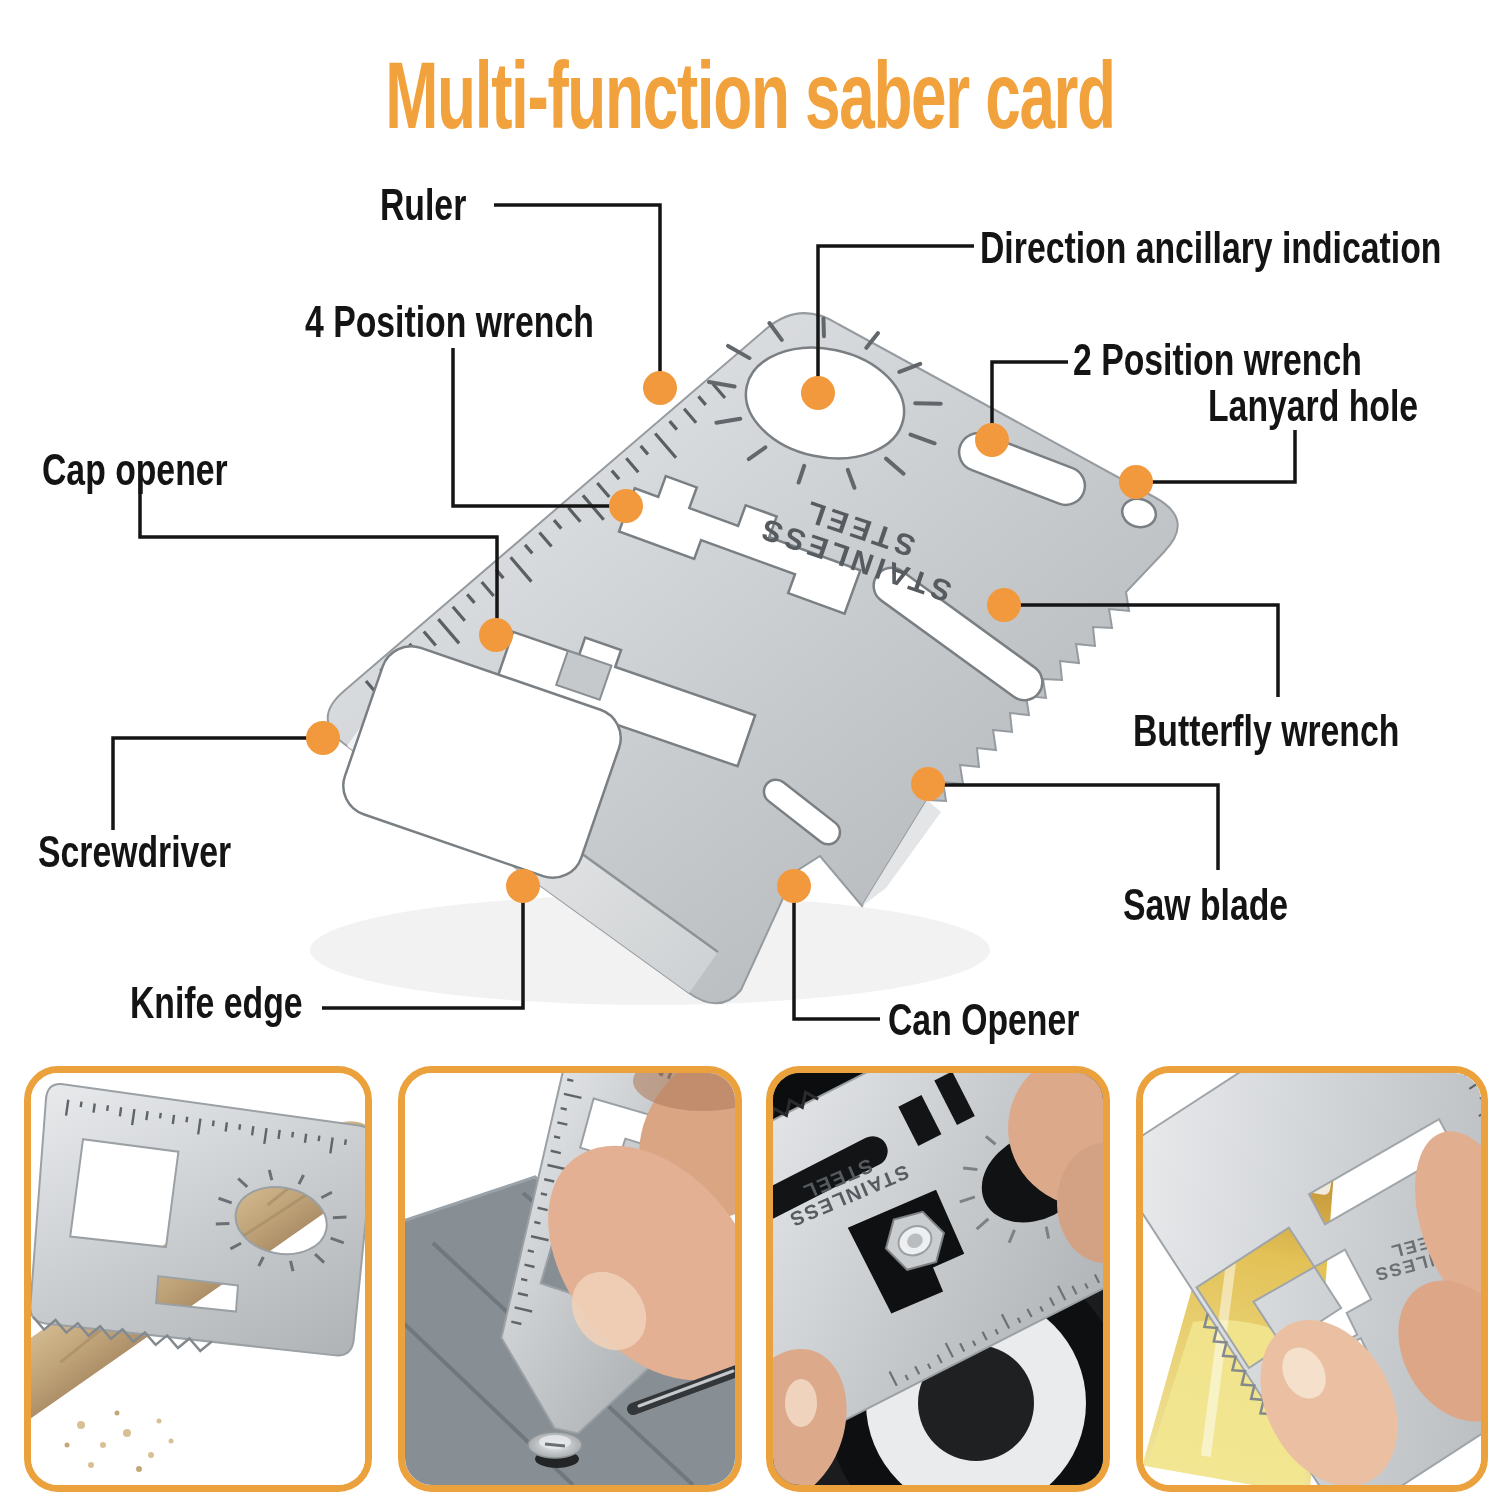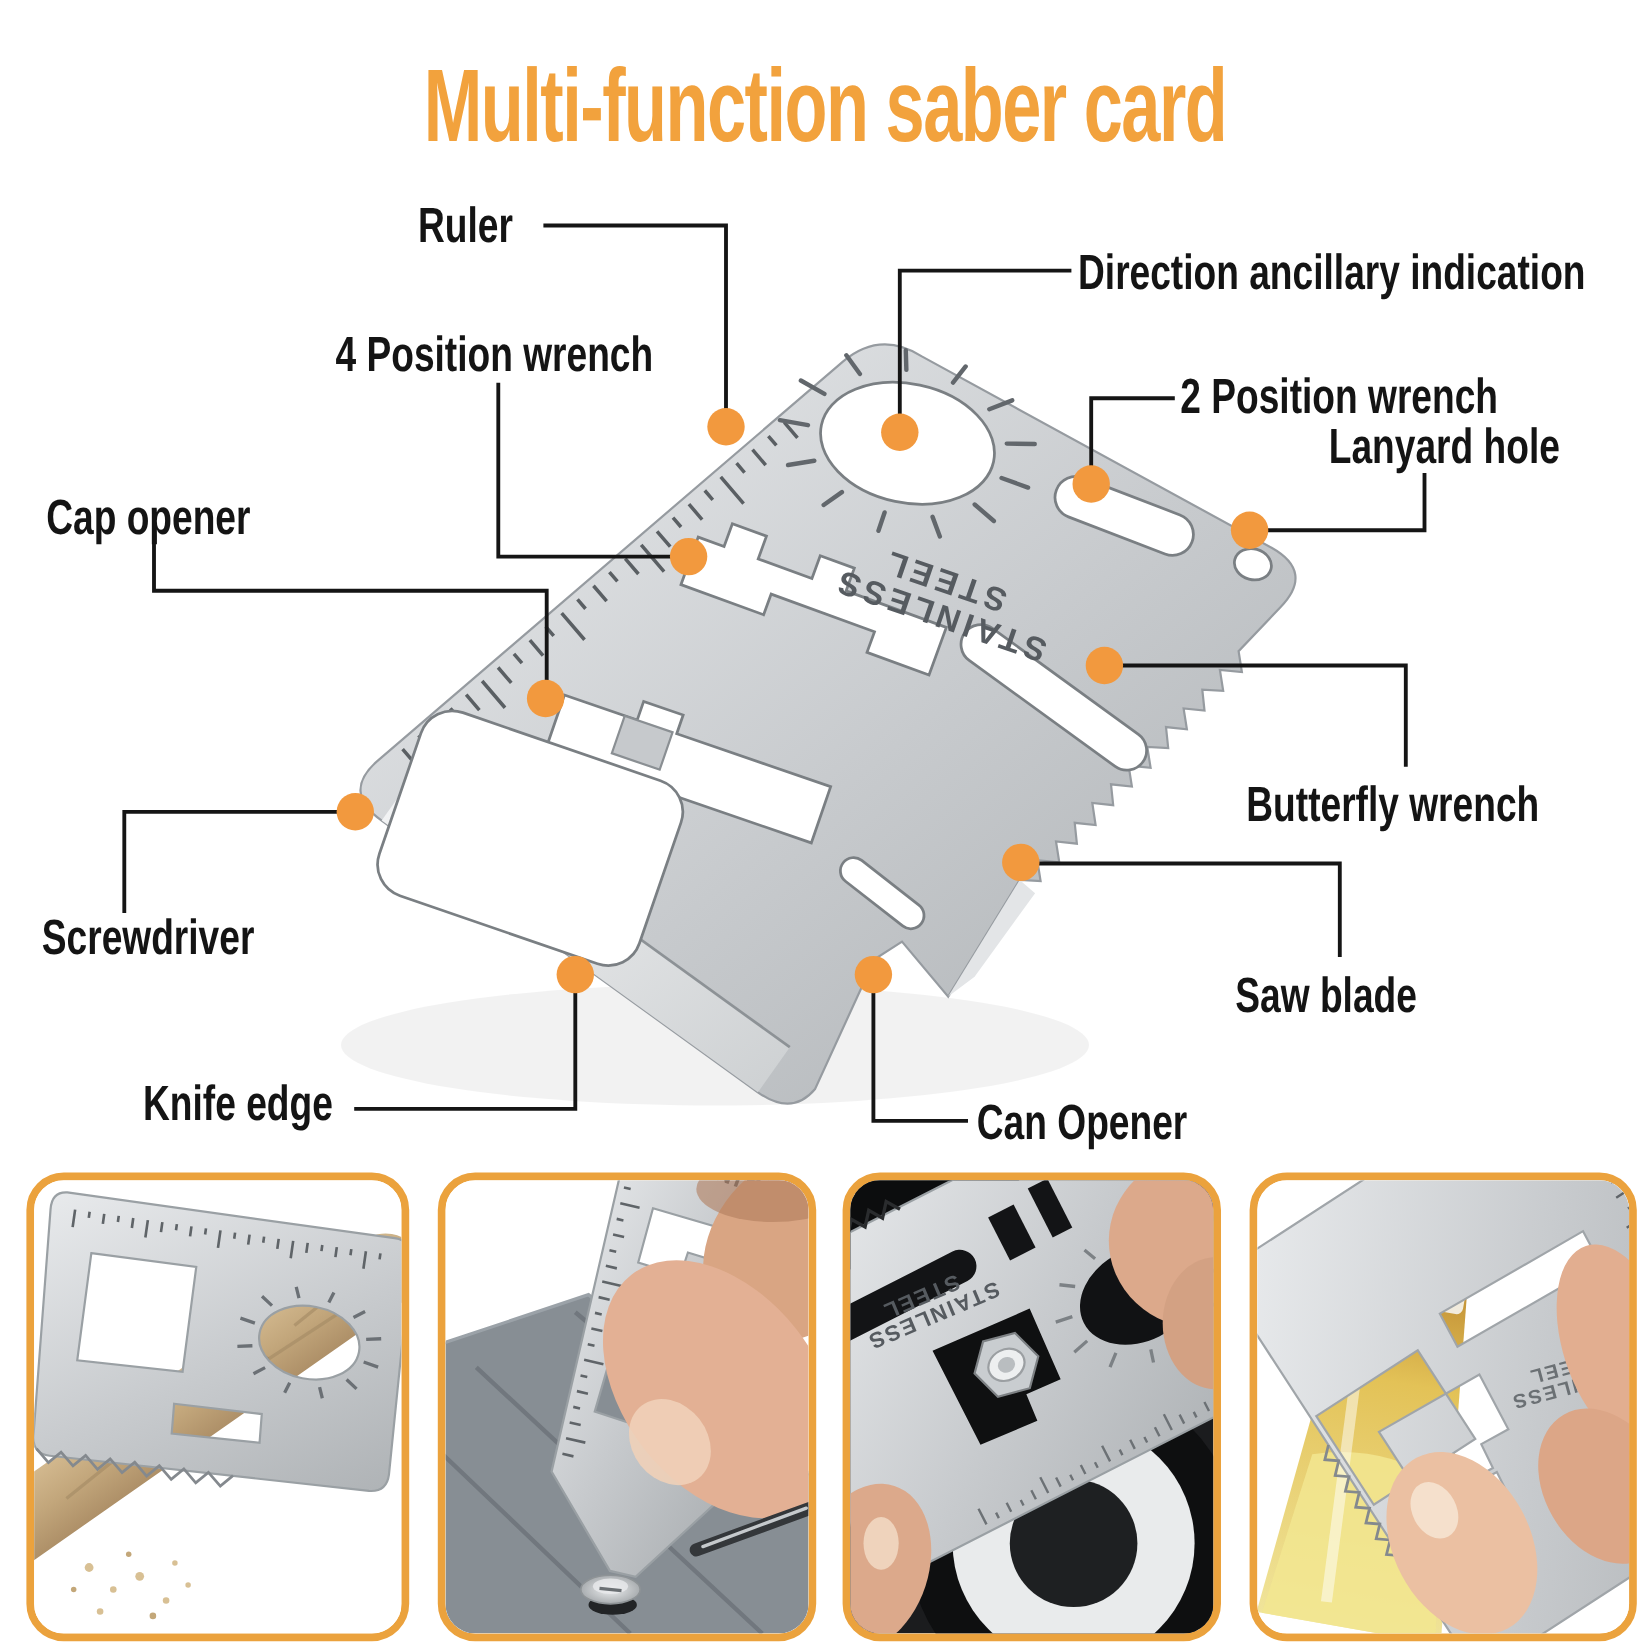--- a/index.html
+++ b/index.html
@@ -1,17 +1,17 @@
 <!DOCTYPE html>
 <html><head>
 <meta charset="utf-8">
 <style>
   html,body{margin:0;padding:0;background:#fff;}
   body{font-family:"Liberation Sans",sans-serif;}
-  .stage{position:relative;width:1500px;height:1500px;background:#fff;overflow:hidden;}
+  .stage{position:relative;width:1500px;height:1500px;background:#fff;overflow:hidden;text-decoration:underline;}
   .title{
     position:absolute;top:42px;left:0;width:100%;text-align:center;
     font-size:94px;font-weight:700;letter-spacing:-2px;color:#F2A23D;
     transform:scaleX(.68);transform-origin:50% 50%;white-space:nowrap;
   }
   .label{
     position:absolute;font-size:45px;font-weight:700;line-height:60px;color:#141414;
     white-space:nowrap;transform:scaleX(.75);transform-origin:0 50%;
   }
   .lbl-ruler{left:380px;top:175px;}

